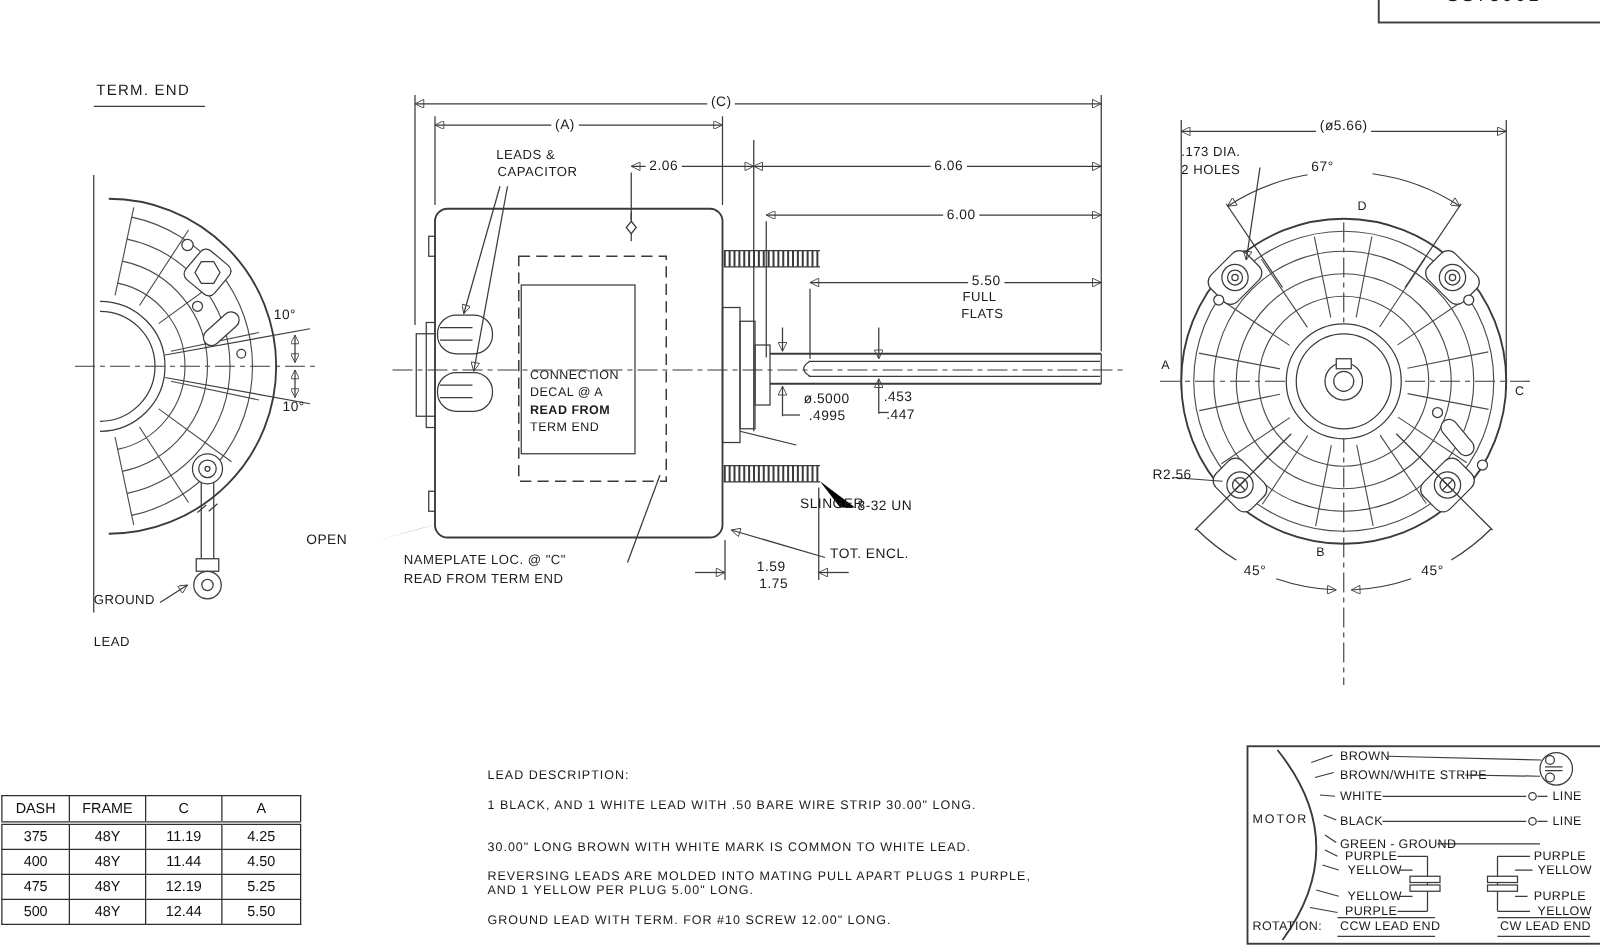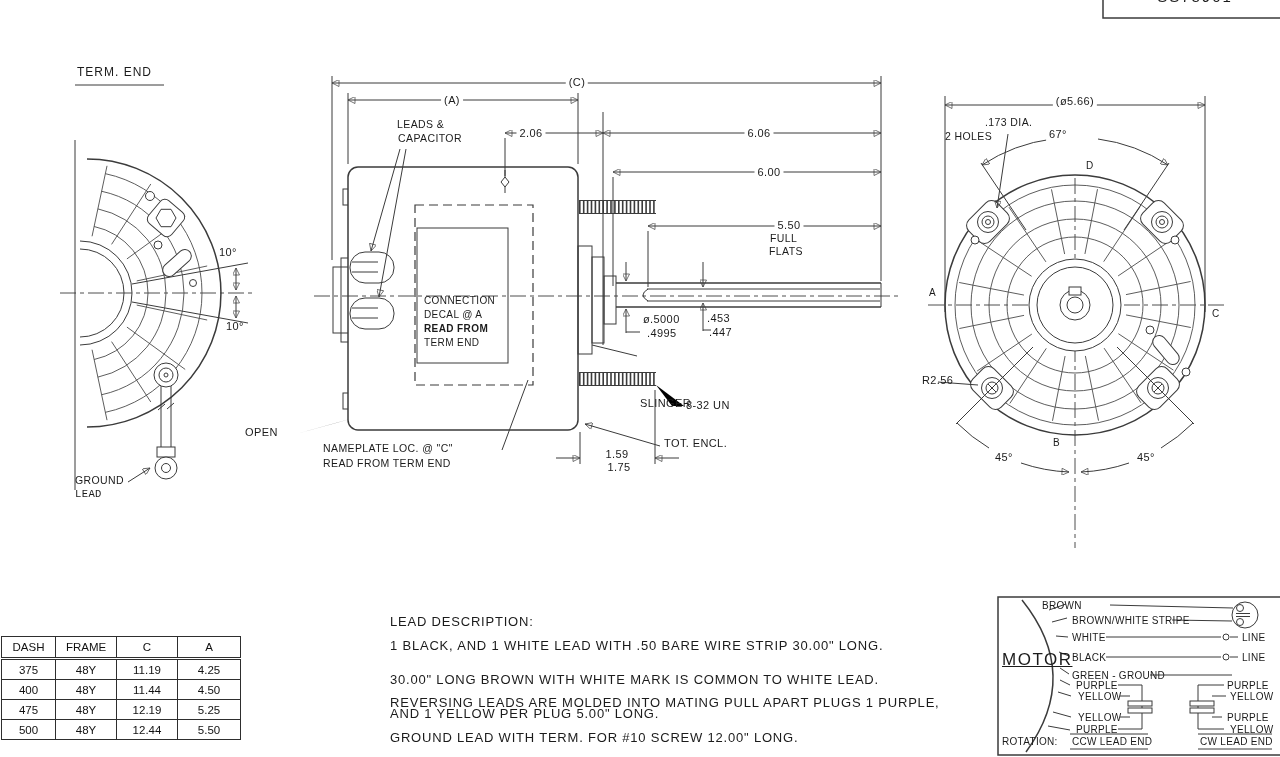--- a/index.html
+++ b/index.html
@@ -4,21 +4,21 @@
 <style>
   html,body{margin:0;padding:0;background:#fff;}
   #page{position:relative;width:1280px;height:757px;background:#fff;overflow:hidden;
         font-family:"Liberation Sans",sans-serif;color:#1b1b1b;}
   .t{position:absolute;font-size:11px;line-height:1.15;white-space:nowrap;letter-spacing:.4px;color:#1b1b1b;}
   .c{transform:translateX(-50%);text-align:center;}
   .bg{background:#fff;padding:0 3px;}
   .s10{font-size:10px;}
   .s105{font-size:10.5px;}
   .s12{font-size:12px;letter-spacing:1px;}
-  .lead{font-size:13px;letter-spacing:.8px;}
+  .lead{font-size:10px;letter-spacing:.8px;}
   .wire{font-size:10px;letter-spacing:.3px;}
   svg{position:absolute;left:0;top:0;}
   #draw line,#draw path,#draw rect,#draw circle,#draw polygon,#draw ellipse{stroke:#3b3b3b;stroke-width:1;fill:none;}
   #draw .thick{stroke-width:1.5;}
   #draw .white{fill:#ffffff;}
   #draw .hatch{stroke-width:13;stroke-dasharray:1.6 2.3;}
   #draw .cl{stroke-dasharray:16 4 4 4;stroke-width:0.9;}
   #draw .dash{stroke-dasharray:9 5;stroke-width:1.2;}
   #left-vents line,#left-vents path,#right-vents line,#right-vents circle{stroke:#4b4b4b;stroke-width:0.9;fill:none;}
   table.spec{position:absolute;left:1px;top:636px;border-collapse:collapse;font-size:11.5px;color:#111;}
@@ -289,21 +289,21 @@
   <line x1="1198" y1="734" x2="1272" y2="734"></line>
   <line x1="1198" y1="749" x2="1272" y2="749"></line>
 </svg>
 
 <div class="t s12" style="left:1103px;top:-12px;width:184px;text-align:center;font-size:15px;letter-spacing:2px;">SS78901</div>
 
 <div class="t s12" style="left:77px;top:66px;">TERM. END</div>
 <div class="t" style="left:219px;top:246px;">10°</div>
 <div class="t" style="left:226px;top:320px;">10°</div>
 <div class="t s105" style="left:75px;top:474px;">GROUND</div>
-<div class="t s105" style="left:75px;top:488px;font-family:Liberation Mono, monospace;">LEAD</div>
+<div class="t s105" style="left:75px;top:508px;">LEAD</div>
 
 <div class="t c bg" style="left:452px;top:94px;">(A)</div>
 <div class="t c bg" style="left:577px;top:76px;">(C)</div>
 <div class="t s105" style="left:397px;top:118px;">LEADS &amp;</div>
 <div class="t s105" style="left:398px;top:132px;">CAPACITOR</div>
 <div class="t c bg" style="left:531px;top:127px;">2.06</div>
 <div class="t c bg" style="left:759px;top:127px;">6.06</div>
 <div class="t c bg" style="left:769px;top:166px;">6.00</div>
 <div class="t c bg" style="left:789px;top:219px;">5.50</div>
 <div class="t s105" style="left:770px;top:232px;">FULL</div>
@@ -319,21 +319,21 @@
 <div class="t" style="left:640px;top:349px;margin-top:48px;">SLINGER</div>
 <div class="t" style="left:686px;top:399px;">8-32 UN</div>
 <div class="t" style="left:664px;top:437px;">TOT. ENCL.</div>
 <div class="t c bg" style="left:617px;top:448px;">1.59</div>
 <div class="t c bg" style="left:619px;top:461px;">1.75</div>
 <div class="t" style="left:245px;top:426px;">OPEN</div>
 <div class="t s105" style="left:323px;top:442px;">NAMEPLATE LOC. @ "C"</div>
 <div class="t s105" style="left:323px;top:457px;">READ FROM TERM END</div>
 
 <div class="t c bg" style="left:1075px;top:95px;">(ø5.66)</div>
-<div class="t s105" style="left:945px;top:116px;padding-left:40px;">.173 DIA.</div>
+<div class="t s105" style="left:945px;top:116px;">.173 DIA.</div>
 <div class="t s105" style="left:945px;top:130px;">2 HOLES</div>
 <div class="t c bg" style="left:1058px;top:128px;">67°</div>
 <div class="t s10" style="left:1086px;top:160px;">D</div>
 <div class="t s10" style="left:929px;top:287px;">A</div>
 <div class="t s10" style="left:1212px;top:308px;">C</div>
 <div class="t s10" style="left:1053px;top:437px;">B</div>
 <div class="t" style="left:922px;top:374px;">R2.56</div>
 <div class="t c bg" style="left:1004px;top:451px;">45°</div>
 <div class="t c bg" style="left:1146px;top:451px;">45°</div>
 
@@ -374,22 +374,22 @@
   </tbody>
 </table>
 
 <div class="t lead" style="left:390px;top:615px;">LEAD DESCRIPTION:</div>
 <div class="t lead" style="left:390px;top:639px;">1 BLACK, AND 1 WHITE LEAD WITH .50 BARE WIRE STRIP 30.00" LONG.</div>
 <div class="t lead" style="left:390px;top:673px;">30.00" LONG BROWN WITH WHITE MARK IS COMMON TO WHITE LEAD.</div>
 <div class="t lead" style="left:390px;top:696px;">REVERSING LEADS ARE MOLDED INTO MATING PULL APART PLUGS 1 PURPLE,</div>
 <div class="t lead" style="left:390px;top:707px;">AND 1 YELLOW PER PLUG 5.00" LONG.</div>
 <div class="t lead" style="left:390px;top:731px;">GROUND LEAD WITH TERM. FOR #10 SCREW 12.00" LONG.</div>
 
-<div class="t" style="left:1002px;top:650px;font-size:17px;letter-spacing:1.5px;text-decoration:underline;">MOTOR</div>
-<div class="t wire" style="left:1042px;top:600px;">BROWN</div>
+<div class="t" style="left:1002px;top:650px;font-size:10px;letter-spacing:1.5px;">MOTOR</div>
+<div class="t wire" style="left:1072px;top:600px;">BROWN</div>
 <div class="t wire" style="left:1072px;top:615px;">BROWN/WHITE STRIPE</div>
 <div class="t wire" style="left:1072px;top:632px;">WHITE</div>
 <div class="t wire" style="left:1072px;top:652px;">BLACK</div>
 <div class="t wire" style="left:1072px;top:670px;">GREEN - GROUND</div>
 <div class="t wire" style="left:1242px;top:632px;">LINE</div>
 <div class="t wire" style="left:1242px;top:652px;">LINE</div>
 <div class="t wire" style="left:1076px;top:680px;">PURPLE</div>
 <div class="t wire" style="left:1078px;top:691px;">YELLOW</div>
 <div class="t wire" style="left:1078px;top:712px;">YELLOW</div>
 <div class="t wire" style="left:1076px;top:724px;">PURPLE</div>

